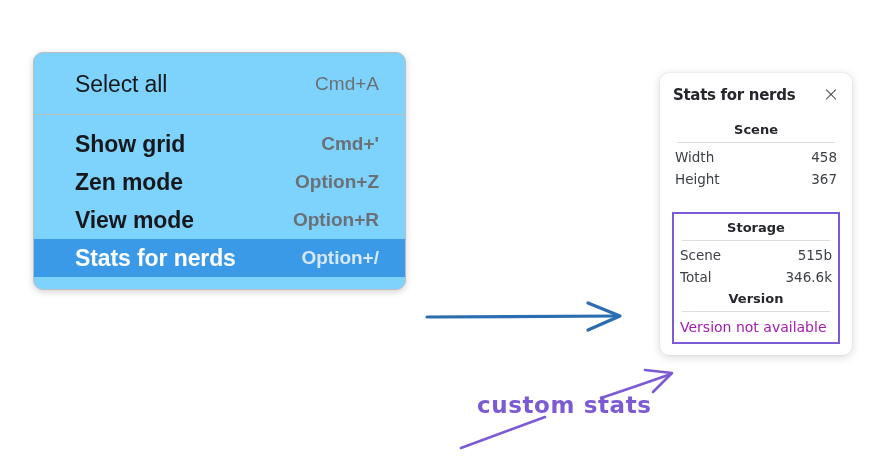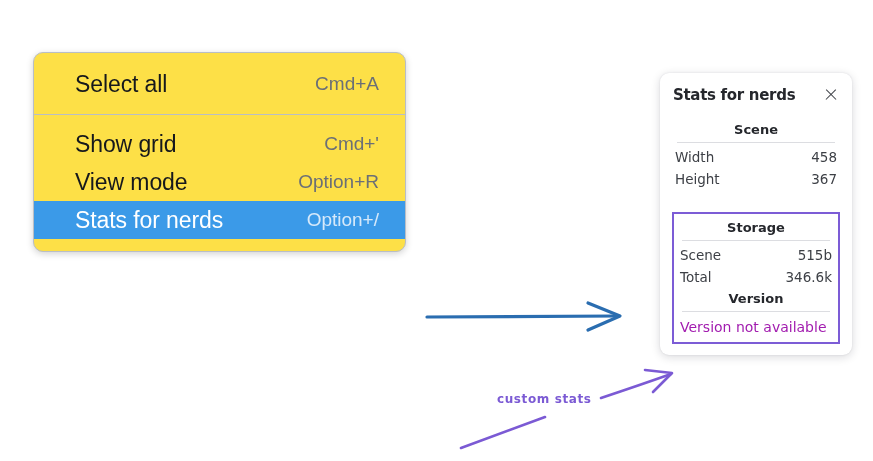--- a/index.html
+++ b/index.html
@@ -15,30 +15,30 @@
     font-family: "Liberation Sans", sans-serif;
     -webkit-font-smoothing: antialiased;
   }
 
   
   #context-menu {
     position: absolute;
     left: 33px;
     top: 52px;
     width: 373px;
-    background: #fde047;
+    background: #7dd3fc;
     border: 1px solid #b9bec6;
     border-radius: 10px;
     box-shadow: 0 2px 7px rgba(0,0,0,0.18);
     box-sizing: border-box;
     overflow: hidden;
   }
   .menu-group { padding: 8px 0; }
   .menu-group.group-top { padding: 12px 0 11px 0; }
-  .menu-group.group-bottom { padding: 10px 0 12px 0; }
+  .menu-group.group-bottom { padding: 10px 0 12px 0; font-weight: bold; }
   .menu-sep {
     height: 1px;
     background: #b9bec6;
     margin: 0;
   }
   .menu-item {
     display: flex;
     align-items: center;
     justify-content: space-between;
     height: 38px;
@@ -143,24 +143,24 @@
 
   
   #annotation-layer {
     position: absolute;
     left: 0; top: 0;
     width: 873px; height: 461px;
     pointer-events: none;
   }
   #custom-stats-label {
     position: absolute;
-    left: 497px;
+    left: 477px;
     top: 392px;
     font-family: "DejaVu Sans", sans-serif;
-    font-size: 12px;
+    font-size: 23px;
     font-weight: bold;
     color: #7b5ad4;
     letter-spacing: 0.6px;
     white-space: nowrap;
   }
 </style>
 </head>
 <body>
 
 <div id="context-menu">
@@ -171,20 +171,24 @@
       <span class="mi-shortcut">Cmd+A</span>
     </div>
   </div>
 
   <div class="menu-sep"></div>
 
   <div class="menu-group group-bottom">
     <div class="menu-item">
       <span class="mi-label">Show grid</span>
       <span class="mi-shortcut">Cmd+'</span>
+    </div>
+    <div class="menu-item">
+      <span class="mi-label">Zen mode</span>
+      <span class="mi-shortcut">Option+Z</span>
     </div>
     <div class="menu-item">
       <span class="mi-label">View mode</span>
       <span class="mi-shortcut">Option+R</span>
     </div>
     <div class="menu-item selected">
       <span class="mi-label">Stats for nerds</span>
       <span class="mi-shortcut">Option+/</span>
     </div>
   </div>

